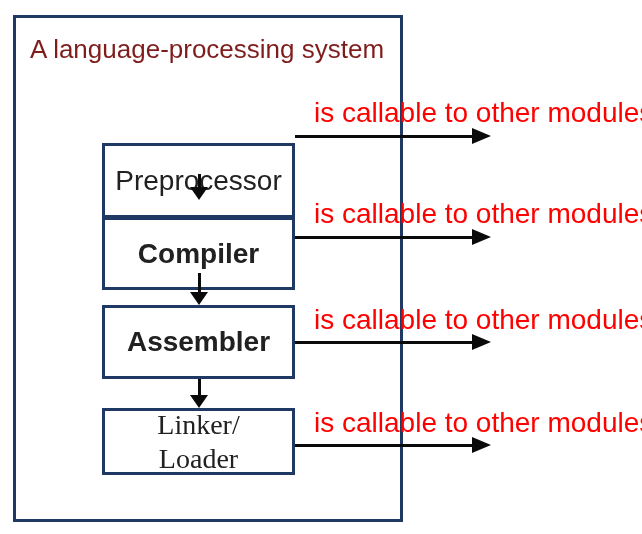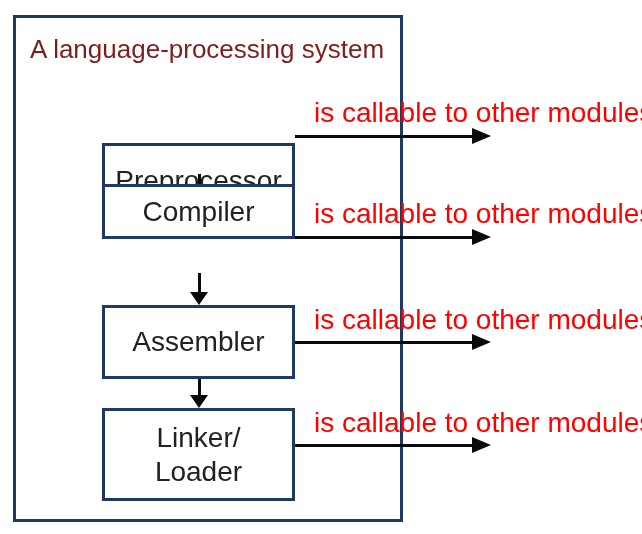--- a/index.html
+++ b/index.html
@@ -92,49 +92,49 @@
     <span class="line"></span>
     <span class="head"></span>
   </div>
   <div class="callout" style="top:96px;">is callable to other modules</div>
 
   <div class="v-arrow" style="top:174px;height:26px;">
     <span class="line"></span>
     <span class="head"></span>
   </div>
 
-  <div class="module-box" style="top:184px;height:55px;">
+  <div class="module-box" style="top:217px;height:73px;font-weight:bold;">
     <span class="module-label">Compiler</span>
   </div>
   <div class="h-arrow" style="top:229px;">
     <span class="line"></span>
     <span class="head"></span>
   </div>
   <div class="callout" style="top:197px;">is callable to other modules</div>
 
   <div class="v-arrow" style="top:273px;height:32px;">
     <span class="line"></span>
     <span class="head"></span>
   </div>
 
-  <div class="module-box" style="top:305px;height:74px;">
+  <div class="module-box" style="top:305px;height:74px;font-weight:bold;">
     <span class="module-label">Assembler</span>
   </div>
   <div class="h-arrow" style="top:334px;">
     <span class="line"></span>
     <span class="head"></span>
   </div>
   <div class="callout" style="top:303px;">is callable to other modules</div>
 
   <div class="v-arrow" style="top:379px;height:29px;">
     <span class="line"></span>
     <span class="head"></span>
   </div>
 
-  <div class="module-box" style="top:408px;height:93px;">
+  <div class="module-box" style="top:408px;height:67px;font-family:Liberation Serif, serif;">
     <span class="module-label">Linker/
 Loader</span>
   </div>
   <div class="h-arrow" style="top:437px;">
     <span class="line"></span>
     <span class="head"></span>
   </div>
   <div class="callout" style="top:406px;">is callable to other modules</div>
 
 </div>

